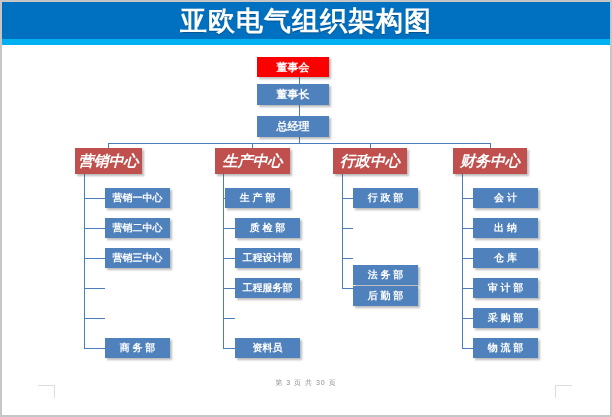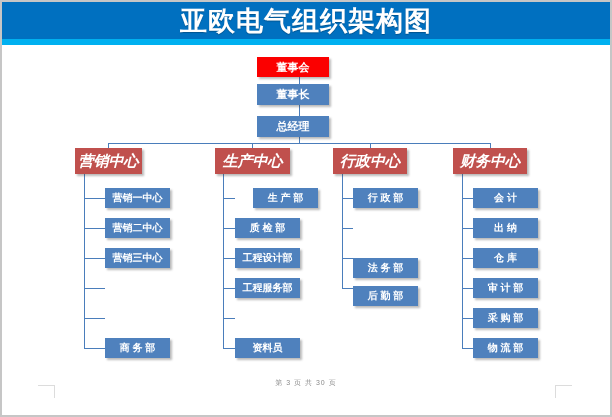--- a/index.html
+++ b/index.html
@@ -109,28 +109,28 @@
   <div class="box center-red center-node" style="left:73px;top:146px;width:67px">营销中心</div>
   <div class="box center-red center-node" style="left:331px;top:146px;width:74px">行政中心</div>
   <div class="box center-red center-node" style="left:213px;top:146px;width:75px">生产中心</div>
   <div class="box center-red center-node" style="left:451px;top:146px;width:74px">财务中心</div>
 
   <div class="box node-blue child-node" style="left:103px;top:186px">营销一中心</div>
   <div class="box node-blue child-node" style="left:103px;top:216px">营销二中心</div>
   <div class="box node-blue child-node" style="left:103px;top:246px">营销三中心</div>
   <div class="box node-blue child-node" style="left:103px;top:336px">商 务 部</div>
 
-  <div class="box node-blue child-node" style="left:251px;top:186px">生 产 部</div>
+  <div class="box node-blue child-node" style="left:223px;top:186px">生 产 部</div>
   <div class="box node-blue child-node" style="left:233px;top:216px">质 检 部</div>
   <div class="box node-blue child-node" style="left:233px;top:246px">工程设计部</div>
   <div class="box node-blue child-node" style="left:233px;top:276px">工程服务部</div>
   <div class="box node-blue child-node" style="left:233px;top:336px">资料员</div>
 
   <div class="box node-blue child-node" style="left:351px;top:186px">行 政 部</div>
-  <div class="box node-blue child-node" style="left:351px;top:256px">法 务 部</div>
+  <div class="box node-blue child-node" style="left:351px;top:263px">法 务 部</div>
   <div class="box node-blue child-node" style="left:351px;top:284px">后 勤 部</div>
 
   <div class="box node-blue child-node" style="left:471px;top:186px">会 计</div>
   <div class="box node-blue child-node" style="left:471px;top:216px">出 纳</div>
   <div class="box node-blue child-node" style="left:471px;top:246px">仓 库</div>
   <div class="box node-blue child-node" style="left:471px;top:276px">审 计 部</div>
   <div class="box node-blue child-node" style="left:471px;top:306px">采 购 部</div>
   <div class="box node-blue child-node" style="left:471px;top:336px">物 流 部</div>
 
   <div class="crop" style="left:36px;top:383px;width:17px;height:1px"></div>

